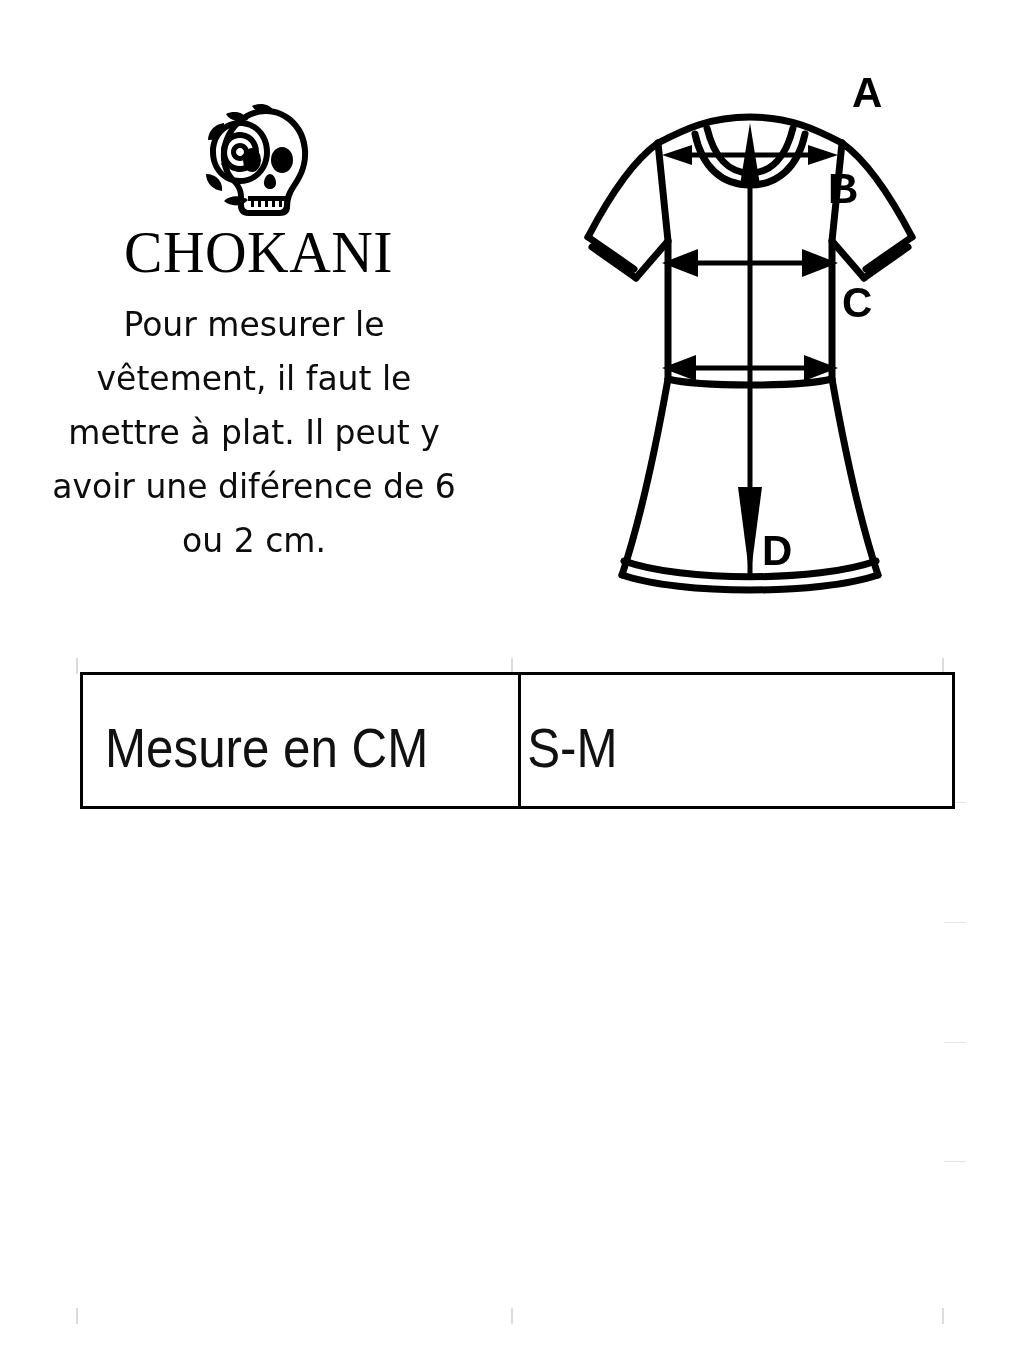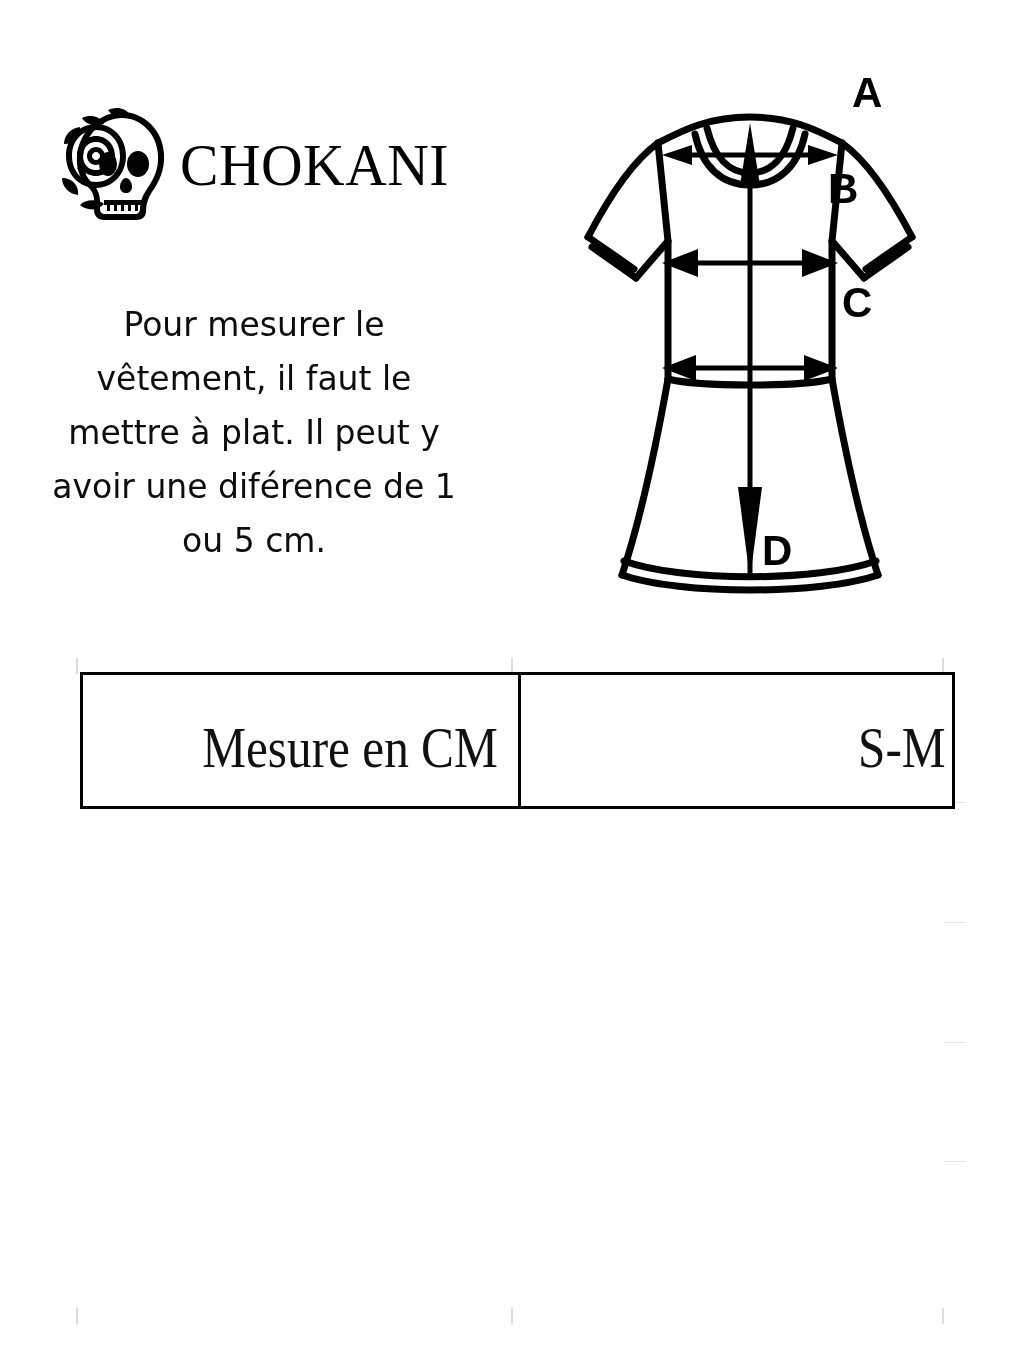--- a/index.html
+++ b/index.html
@@ -18,20 +18,21 @@
 
   
   #brand-block {
     position: absolute;
     left: 60px;
     top: 100px;
     width: 400px;
     height: 130px;
     display: flex;
     align-items: center;
+    flex-direction: column;
   }
   #brand-mark {
     width: 112px;
     height: 122px;
     flex: 0 0 auto;
   }
   #brand-wordmark {
     font-family: "Liberation Serif", "DejaVu Serif", serif;
     font-size: 60px;
     font-weight: 400;
@@ -88,23 +89,23 @@
   }
   table#size-table {
     border-collapse: collapse;
     width: 866px;
     table-layout: fixed;
     position: relative;
     background: #ffffff;
   }
   table#size-table td {
     border: 3px solid #000000;
-    text-align: right;
+    text-align: left;
     vertical-align: middle;
-    font-family: Liberation Serif, serif;
+    font-family: Liberation Sans, sans-serif;
     font-size: 56px;
     font-weight: 400;
     color: #111111;
     height: 119px;
     padding: 0;
     line-height: 1.05;
   }
   table#size-table td .cell-text {
     display: inline-block;
     transform: scaleX(0.88);
@@ -161,21 +162,21 @@
                M36 48 C34 48 32 50 32 52 C32 54 34 56 36 56 C38 56 40 54 40 52 C40 50 38 48 36 48 Z"></path>
 
       <path d="M44 36 L52 42 L50 45 L42 39 Z"></path>
       <path d="M20 62 L26 70 L23 72 L17 64 Z"></path>
     </g>
   </svg>
 
   <div id="brand-wordmark">CHOKANI</div>
 </div>
 
-<div id="instructions">Pour mesurer le vêtement, il faut le mettre à plat. Il peut y avoir une diférence de 1 ou 5 cm.</div>
+<div id="instructions">Pour mesurer le vêtement, il faut le mettre à plat. Il peut y avoir une diférence de 6 ou 2 cm.</div>
 
 <div id="garment-figure">
   <svg id="garment-svg" width="400" height="545" viewBox="0 0 400 545">
     <g fill="none" stroke="#000000" stroke-width="7" stroke-linejoin="round" stroke-linecap="round">
 
       <path d="M108 88 C84 105 60 140 38 182"></path>
 
       <path d="M38 182 L84 214"></path>
 
       <path d="M42 192 L86 223"></path>

